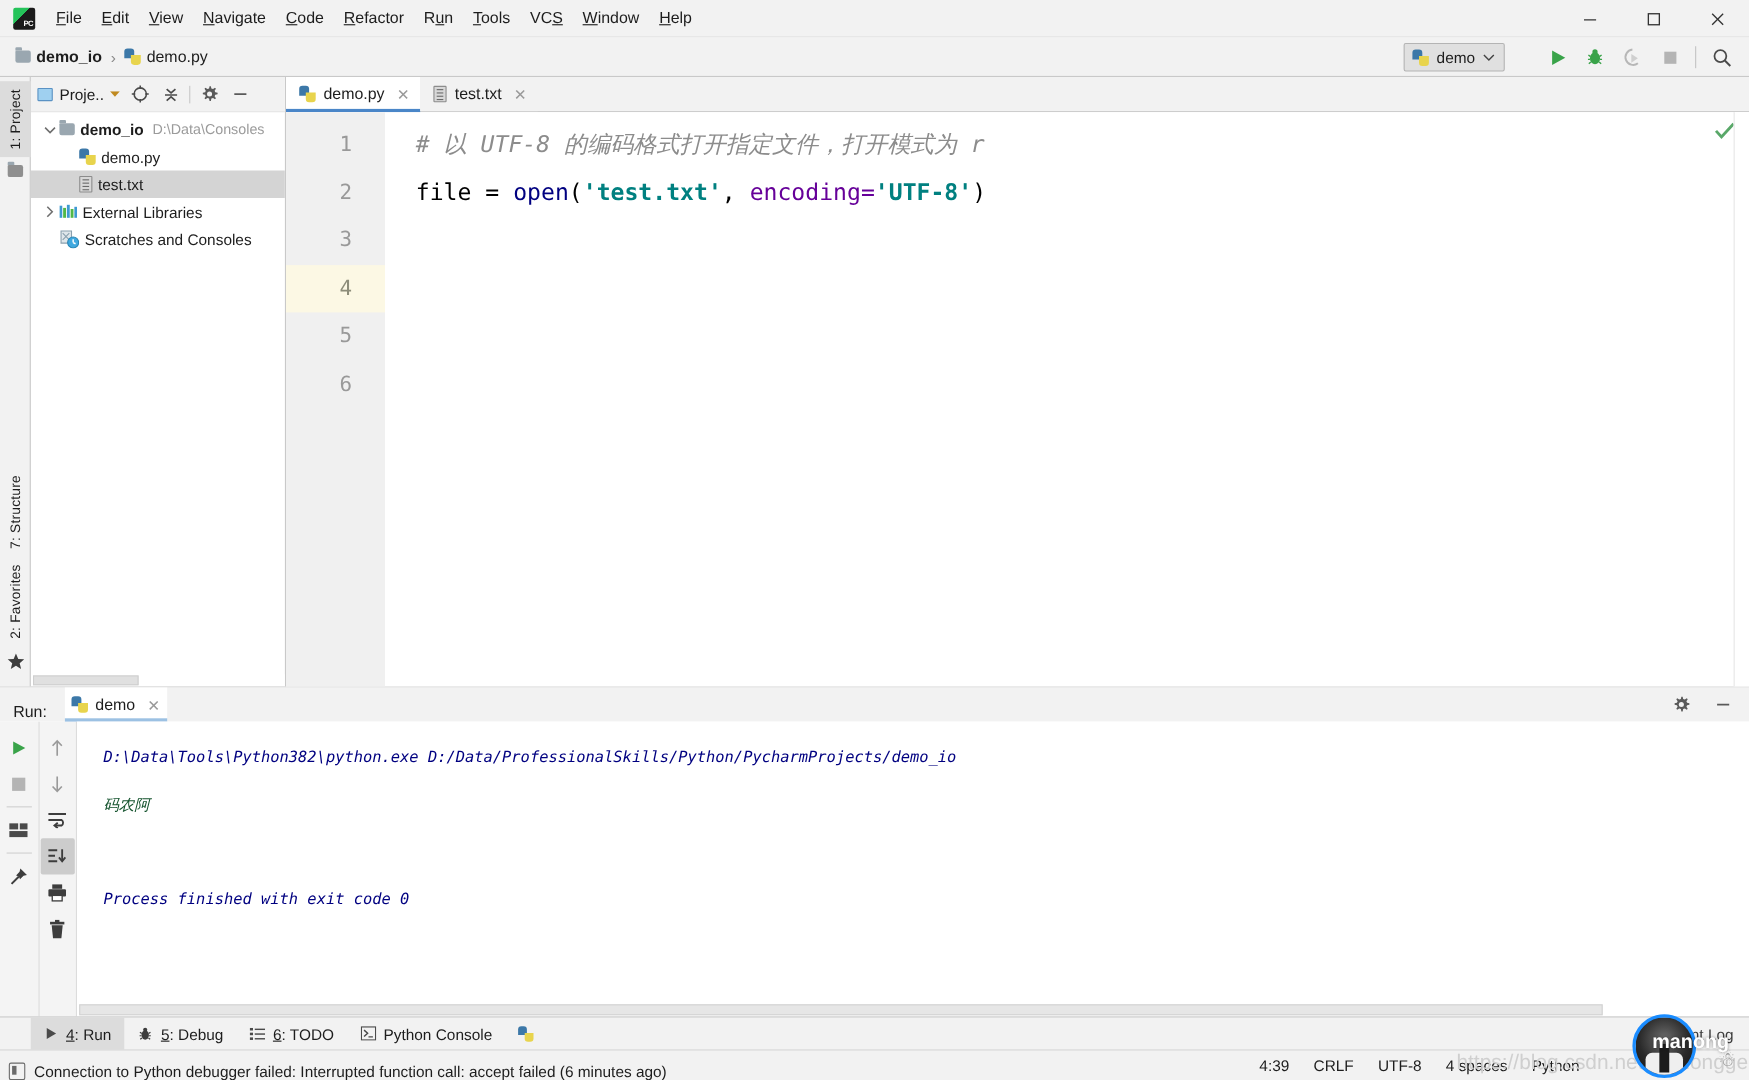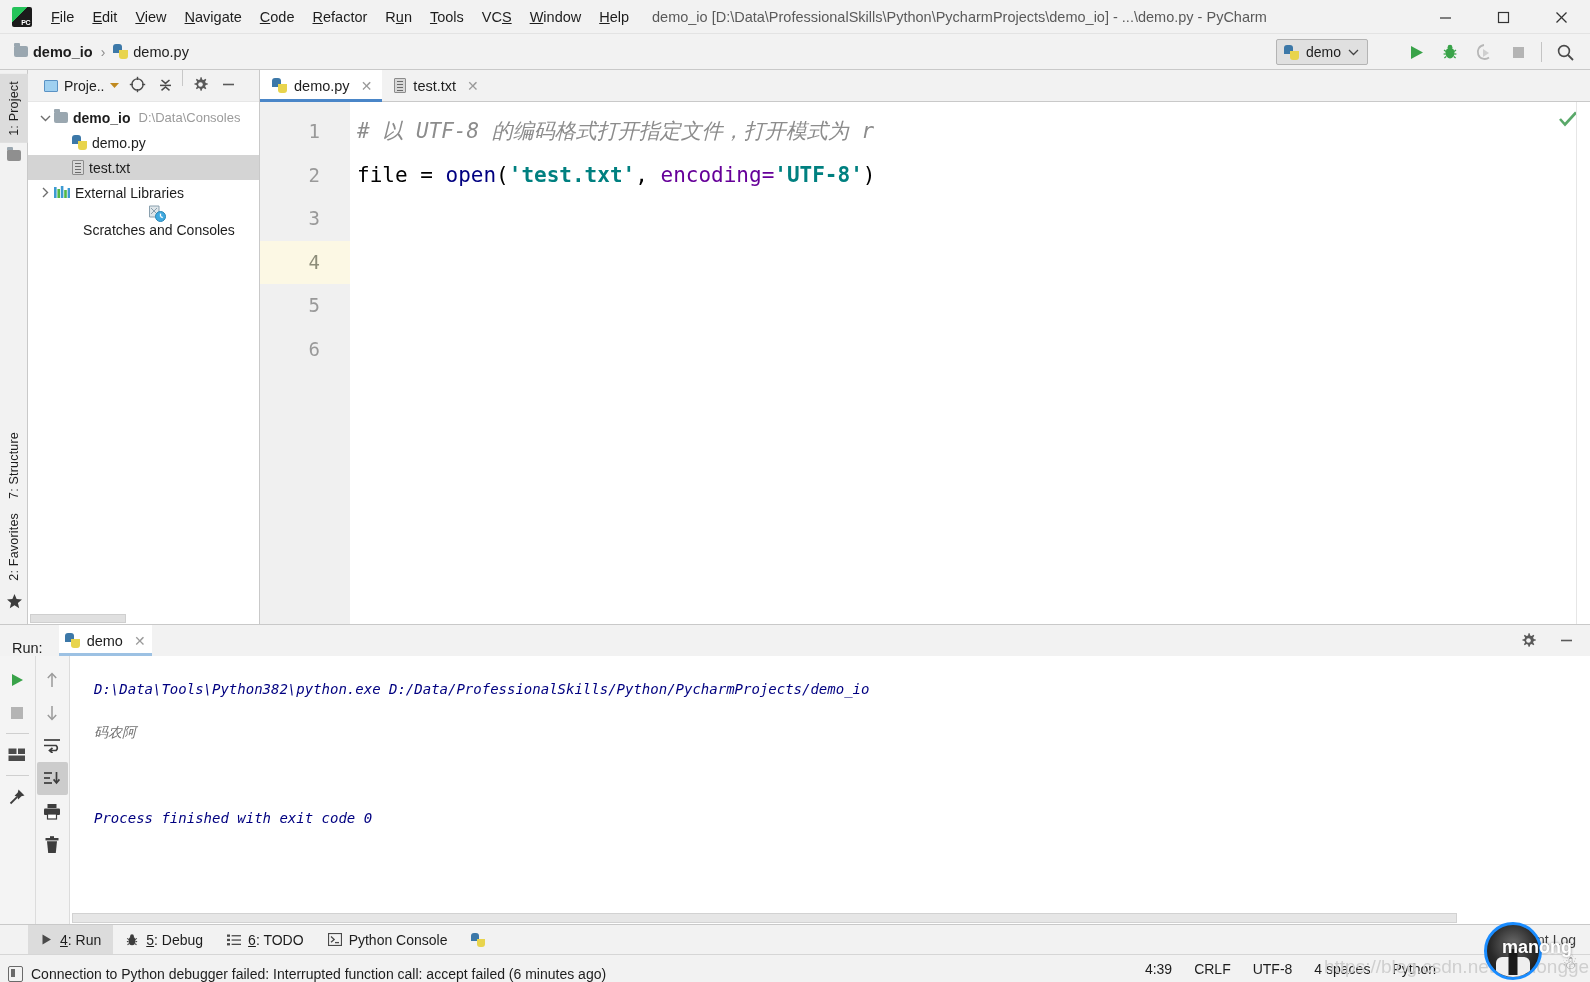--- a/index.html
+++ b/index.html
@@ -88,36 +88,36 @@
     font-size: 12.5px; padding: 7px 0; background: #dcdcdc; color:#1d1d1d;
     display:flex; align-items:center; justify-content:center; width:28px; letter-spacing:0.2px;
   }
   .rail-tab.plain { background: transparent; }
   .rail-icon{ width:28px; height:26px; display:flex;align-items:center;justify-content:center; }
   .rail-bottom{ position:absolute; bottom: 0; left:0; width:28px; display:flex;flex-direction:column;align-items:center;}
 
   
   .projpanel { width: 232px; flex: 0 0 232px; display:flex; flex-direction:column; background:#fff; border-right:1px solid #c9c9c9;}
   .proj-header {
-    height: 32px; flex:0 0 32px; background:#f2f2f2; display:flex; gap:0px;
-    padding-left: 16px; border-bottom:1px solid #e6e6e6;
+    height: 32px; flex:0 0 32px; background:#f2f2f2; display:flex; align-items:center; gap:0px;
+    padding-left: 6px; border-bottom:1px solid #e6e6e6;
   }
   .proj-title { font-size: 14px; display:flex;align-items:center;gap:6px; padding-right:4px;}
   .sq-icon{width:14px;height:12px;border:1.5px solid #5a92c4;background:#9fd0f0;border-radius:1px;display:inline-block;}
   .proj-hdr-btn{width:28px;height:28px;display:flex;align-items:center;justify-content:center;border-radius:2px;}
   .hdr-sep{width:1px;height:16px;background:#c8c8c8;margin:0 3px;}
   .tree { flex:1 1 auto; overflow:hidden; font-size:14px; padding-top:3px; position:relative;}
   .trow { height: 25px; display:flex; align-items:center; padding-left: 8px; white-space:nowrap;}
   .trow.sel { background:#d4d4d4; }
   .twist { width:18px; display:flex;align-items:center;justify-content:center;color:#6e6e6e;font-size:10px;}
   .tlabel { margin-left: 5px; }
   .tpath { color:#9b9b9b; margin-left:8px; font-size:13px;}
   .ind1 { padding-left: 8px; }
   .ind2 { padding-left: 44px; }
-  .ind1b { padding-left: 26px; flex-direction: column; }
+  .ind1b { padding-left: 26px; }
   .proj-scroll {
     position:absolute; left:0; bottom:0; height:11px; width: 100%; background:#fff;
   }
   .proj-scroll .thumb{ height:9px; width: 96px; margin-left:2px; margin-top:1px; background:#e0e0e0; border:1px solid #cfcfcf;}
 
   
   .editorwrap { flex:1 1 auto; display:flex; flex-direction:column; min-width:0; background:#fff;}
   .tabbar { height: 32px; flex:0 0 32px; background:#f2f2f2; display:flex; align-items:flex-end; border-bottom:1px solid #c9c9c9;}
   .etab {
     height: 31px; display:flex; align-items:center; gap:7px; padding: 0 10px 0 12px; font-size:14.5px;
@@ -132,21 +132,21 @@
     width: 90px; flex:0 0 90px; background:#f0f0f0; text-align:right;
     font-family:"DejaVu Sans Mono", monospace; font-size: 19px; color:#999;
     padding-top: 8px; position:relative; user-select:none;
   }
   .gline { height: 43.5px; line-height: 43.5px; padding-right: 30px; }
   .gline.cur { background:#fcf8e4; color:#8d8d7a;}
   .code {
     flex:1 1 auto; padding-top: 8px; font-family:"DejaVu Sans Mono", monospace;
     font-size: 21px; position:relative; overflow:hidden; white-space:nowrap;
   }
-  .cline { height:43.5px; line-height:43.5px; padding-left: 7px; }
+  .cline { height:43.5px; line-height:43.5px; padding-left: 28px; }
   .cline.cur { background:#fcf8e4; }
   .cline.cur::before{content:"";position:absolute;left:0;width:2px;height:43.5px;background:#7a7a7a;}
   .cm { color:#8c8c8c; font-style: italic; font-family:"DejaVu Sans Mono",monospace;}
   .fn { color:#000080; }
   .st { color:#008080; font-weight:bold;}
   .nm { color:#660099; }
   .num{ color:#0000ff; }
   .pl { color:#000000; }
   .caret { display:inline-block; width:2px; height:26px; background:#000; vertical-align:-5px; margin-left:-1px;}
   .ok-check { position:absolute; right: 12px; top: 8px; }
@@ -227,21 +227,20 @@
       <div class="menu-item"><u>V</u>iew</div>
       <div class="menu-item"><u>N</u>avigate</div>
       <div class="menu-item"><u>C</u>ode</div>
       <div class="menu-item"><u>R</u>efactor</div>
       <div class="menu-item">R<u>u</u>n</div>
       <div class="menu-item"><u>T</u>ools</div>
       <div class="menu-item">VC<u>S</u></div>
       <div class="menu-item"><u>W</u>indow</div>
       <div class="menu-item"><u>H</u>elp</div>
     </div>
-    <div class="win-title">demo_io [D:\Data\ProfessionalSkills\Python\PycharmProjects\demo_io] - ...\demo.py - PyCharm</div>
     <div class="win-ctrls">
       <div class="win-btn">
         <svg width="13" height="13" viewBox="0 0 13 13">
             <line x1="1" y1="7" x2="12" y2="7" stroke="#333" stroke-width="1.2"></line>
           </svg>
       </div>
       <div class="win-btn">
         <svg width="13" height="13" viewBox="0 0 13 13">
             <rect x="1.5" y="1.5" width="10" height="10" fill="none" stroke="#333" stroke-width="1.2"></rect>
           </svg>
@@ -590,21 +589,21 @@
               <rect x="1.5" y="2" width="13" height="2.4" fill="#3d3d3d"></rect>
               <rect x="6" y="0.2" width="4" height="2" fill="#3d3d3d"></rect>
               <path d="M3 5.2 L13 5.2 L11.8 17 L4.2 17 Z" fill="#3d3d3d"></path>
             </svg>
           </div>
         </div>
       </div>
 
       <div class="console">
         <div class="cons-line">D:\Data\Tools\Python382\python.exe D:/Data/ProfessionalSkills/Python/PycharmProjects/demo_io</div>
-        <div class="cons-line" style="color:#737373">码农阿</div>
+        <div class="cons-line" style="color:#14532d">码农阿</div>
         <div class="cons-line">&nbsp;</div>
         <div class="cons-line">Process finished with exit code 0</div>
         <div class="cons-scroll">
           <div class="thumb"></div>
         </div>
       </div>
     </div>
   </div>
 
   <div class="toolwinbar">

